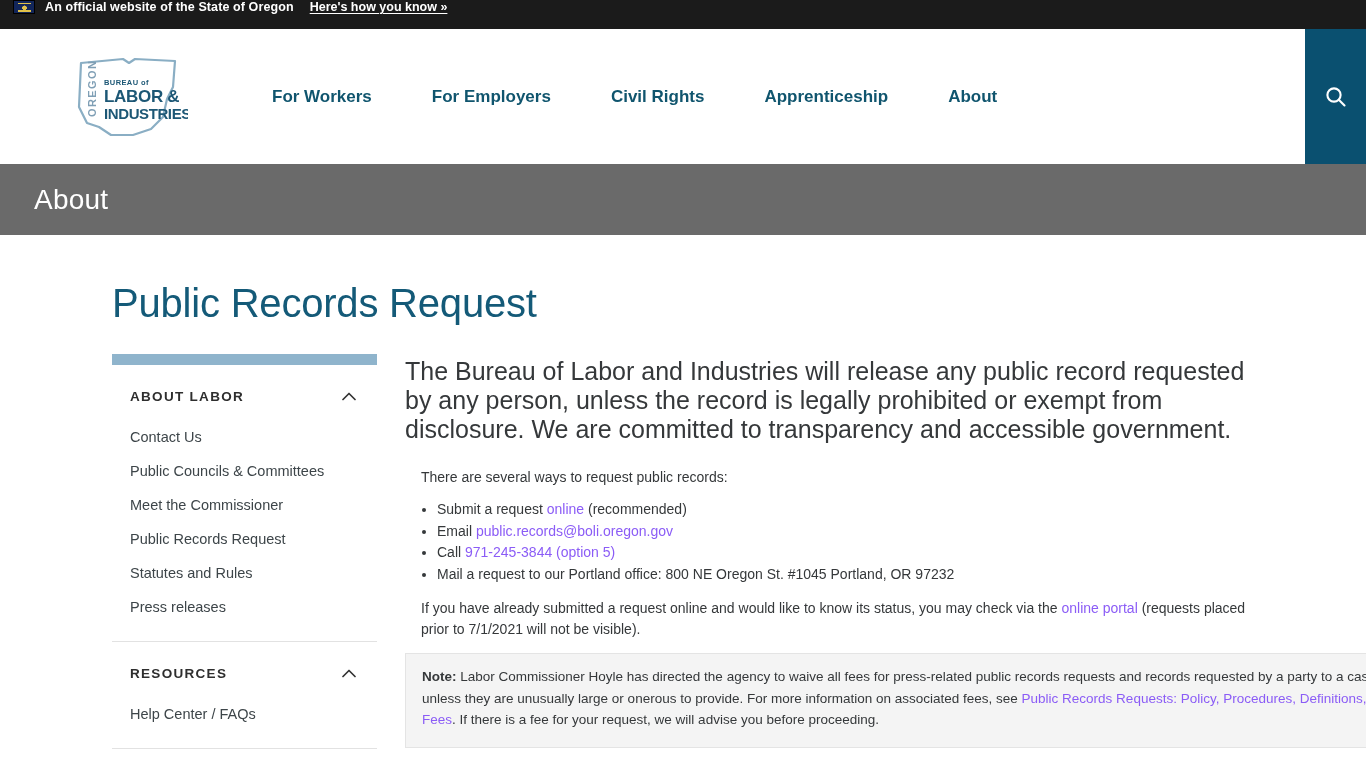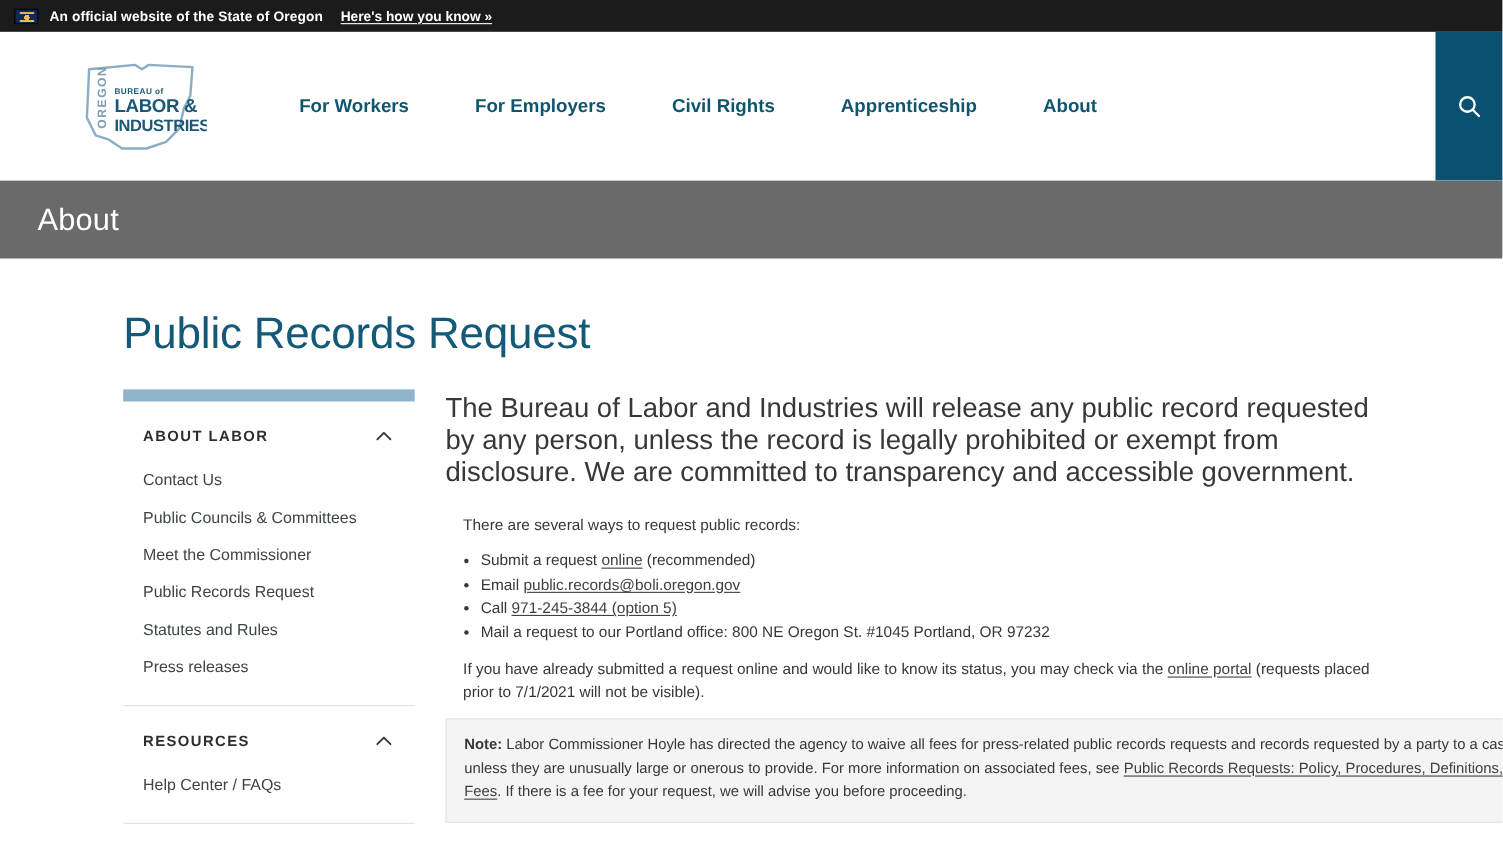--- a/index.html
+++ b/index.html
@@ -9,21 +9,20 @@
     overflow: hidden;
     background: #ffffff;
     font-family: "Liberation Sans", sans-serif;
   }
 
   
   .gov-banner {
     height: 29px;
     background: #1b1b1b;
     display: flex;
-    align-items: center;
     padding-left: 13px;
     gap: 10px;
   }
   .flag-icon {
     width: 22px;
     height: 14px;
     background: #12265a;
     border: 1px solid #000;
     position: relative;
     flex: none;
@@ -191,22 +190,21 @@
   .body-list {
     margin: 0 0 13px 18px;
     padding-left: 14px;
   }
   .body-list li {
     font-size: 14px;
     line-height: 21.5px;
     color: #35383a;
   }
   a.inline-link {
-    color: #404040;
-    text-decoration: underline;
+    color: #8b5cf6;
     text-underline-offset: 2px;
     cursor: pointer;
   }
   .note-box {
     background: #f4f4f4;
     border: 1px solid #e4e4e4;
     padding: 12px 16px 16px 16px;
     margin-top: 13px;
     font-size: 13.5px;
     line-height: 21.5px;

